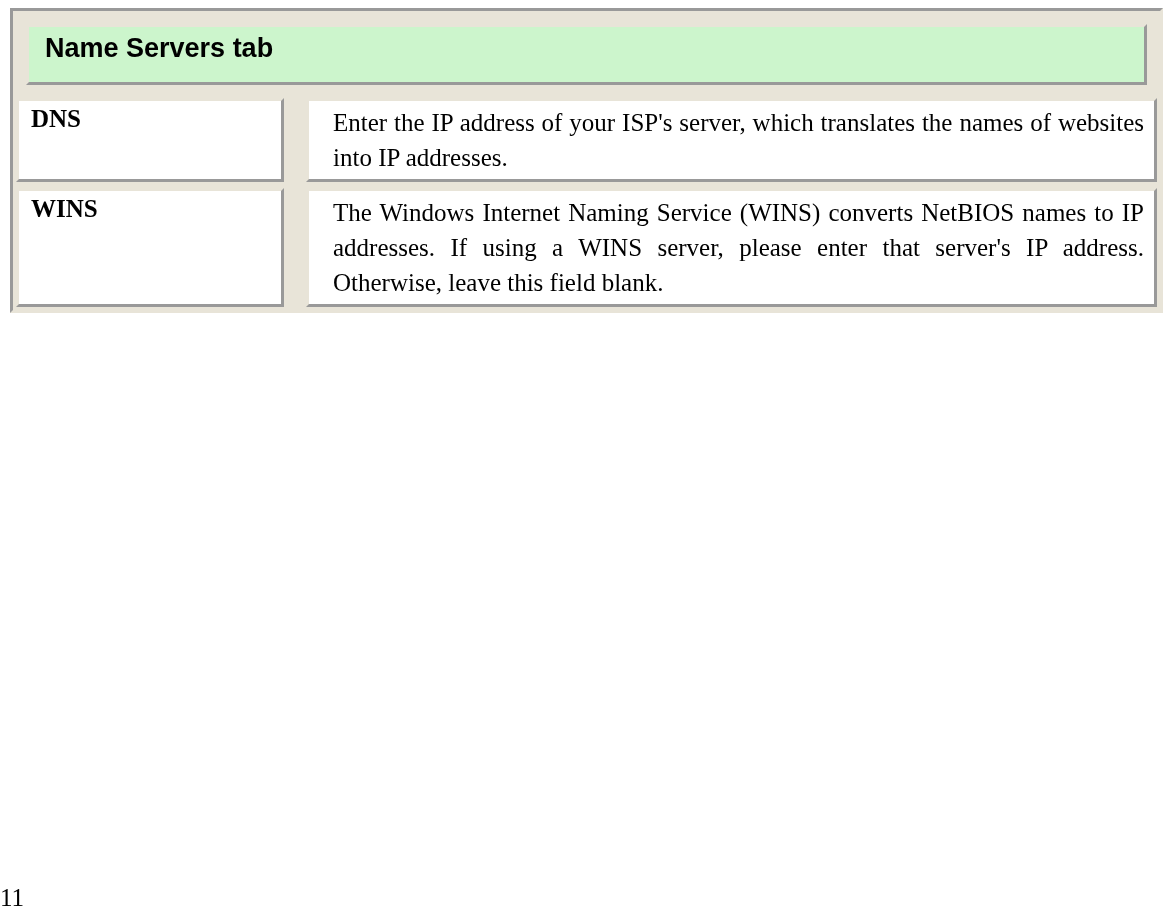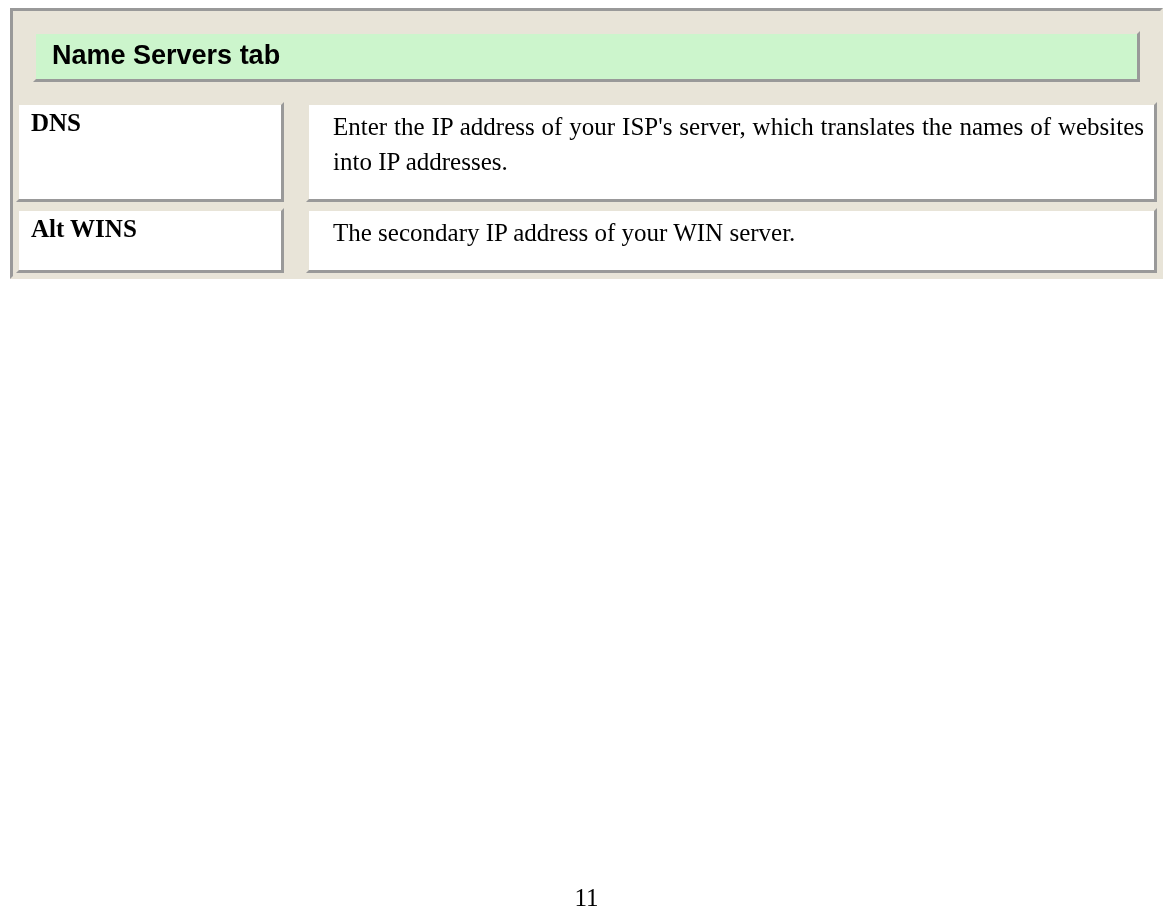--- a/index.html
+++ b/index.html
@@ -21,22 +21,22 @@
       border-bottom-color: #e8e4d8;
       background: #e8e4d8;
     }
     .header-cell {
       background: #ccf5cc;
       border: 3px solid;
       border-top-color: #e8e4d8;
       border-left-color: #e8e4d8;
       border-right-color: #999999;
       border-bottom-color: #999999;
-      padding: 6px 10px 8px 16px;
-      margin: 20px;
+      padding: 6px 10px 18px 16px;
+      margin: 13px;
     }
     .header-cell span {
       font-family: Arial, Helvetica, sans-serif;
       font-weight: bold;
       font-size: 27px;
       color: #000000;
     }
     .row {
       display: flex;
       gap: 22px;
@@ -60,36 +60,36 @@
       color: #000000;
     }
     .desc-cell {
       flex: 1;
       background: #ffffff;
       border: 3px solid;
       border-top-color: #e8e4d8;
       border-left-color: #e8e4d8;
       border-right-color: #999999;
       border-bottom-color: #999999;
-      padding: 4px 10px 20px 24px;
+      padding: 4px 10px 4px 24px;
     }
     .desc-cell span {
       font-family: "Times New Roman", Times, serif;
       font-size: 25px;
       color: #000000;
       line-height: 1.4;
       text-align: justify;
       display: block;
     }
     .page-number {
       position: absolute;
       bottom: 8px;
       left: 0;
       width: 100%;
-      text-align: center;
+      text-align: left;
       font-family: "Times New Roman", Times, serif;
       font-size: 25px;
       color: #000000;
     }
   </style>
 </head>
 <body>
 
 <div class="outer-table">
   <div class="header-cell">
@@ -101,24 +101,24 @@
       <span>DNS</span>
     </div>
     <div class="desc-cell">
       <span>Enter the IP address of your ISP's server, which translates the names of websites into IP addresses.</span>
     </div>
   </div>
 
   <div class="row">
   </div>
 
-
   <div class="row">
     <div class="label-cell">
-      <span>Alt WINS</span>
+      <span>WINS</span>
     </div>
     <div class="desc-cell">
-      <span>The secondary IP address of your WIN server.</span>
+      <span>The Windows Internet Naming Service (WINS) converts NetBIOS names to IP addresses. If using a WINS server, please enter that server's IP address. Otherwise, leave this field blank.</span>
     </div>
   </div>
+
 </div>
 
 <div class="page-number">11</div>
 
 </body></html>

